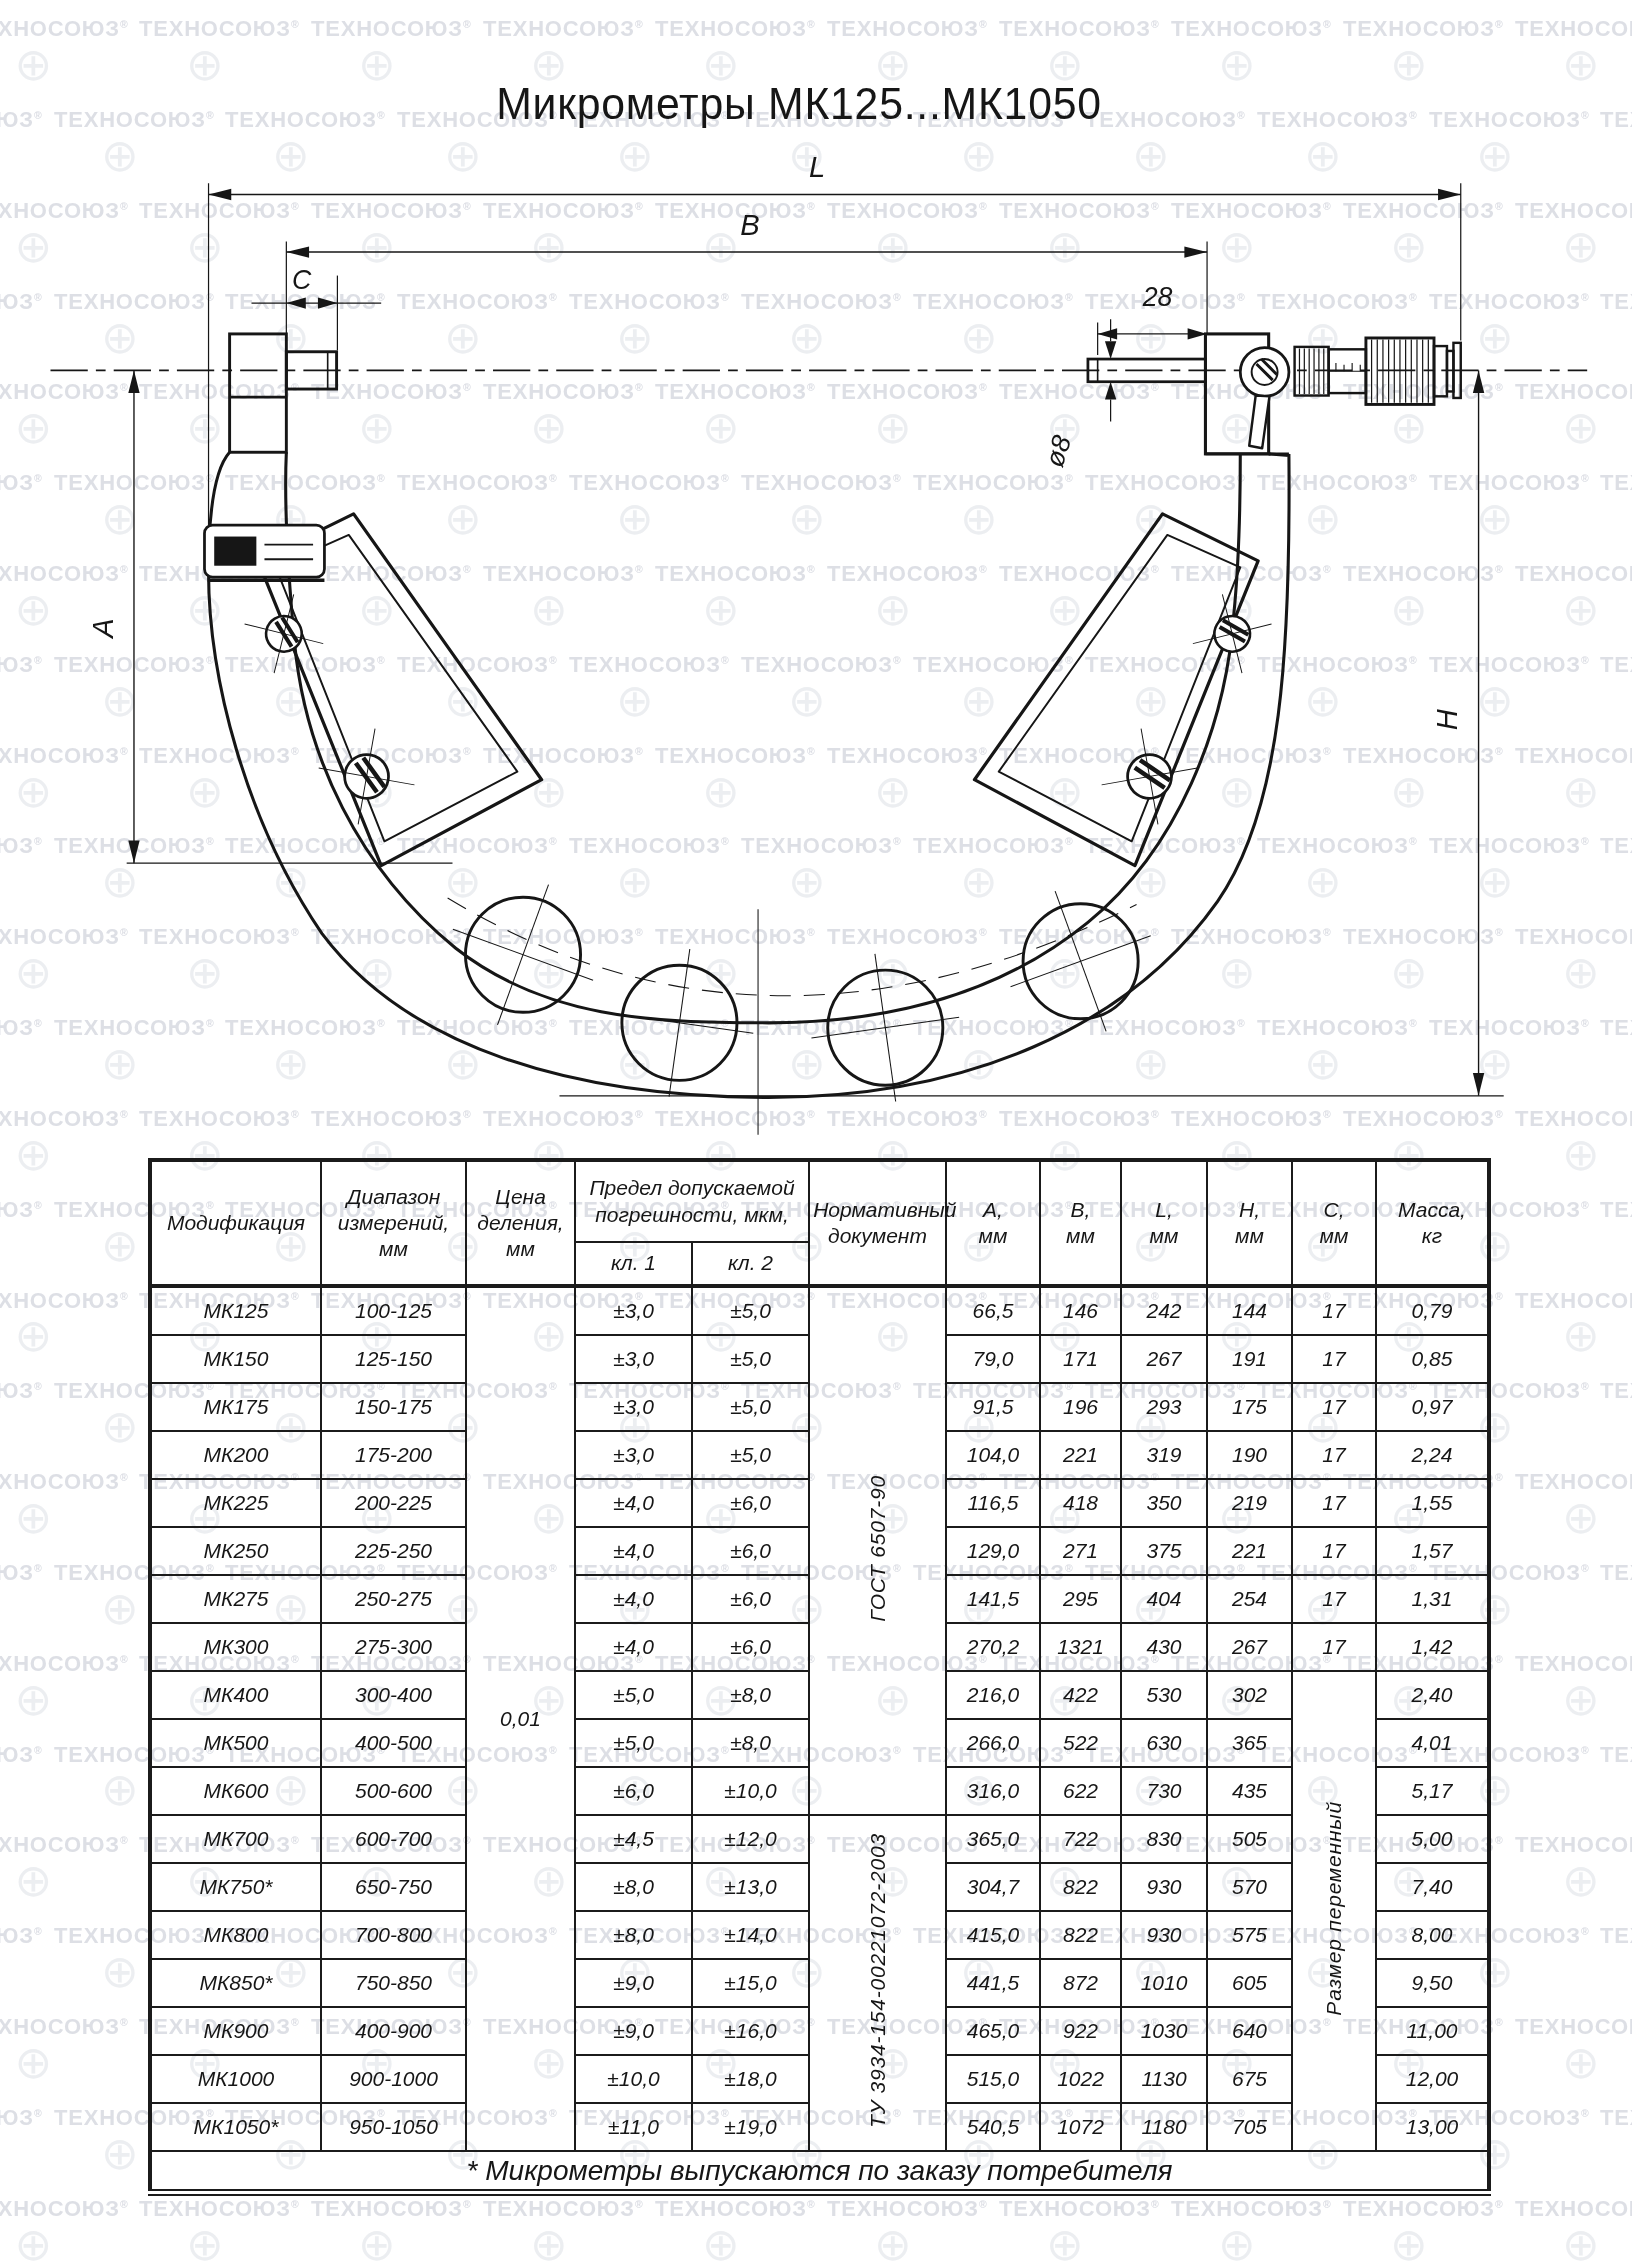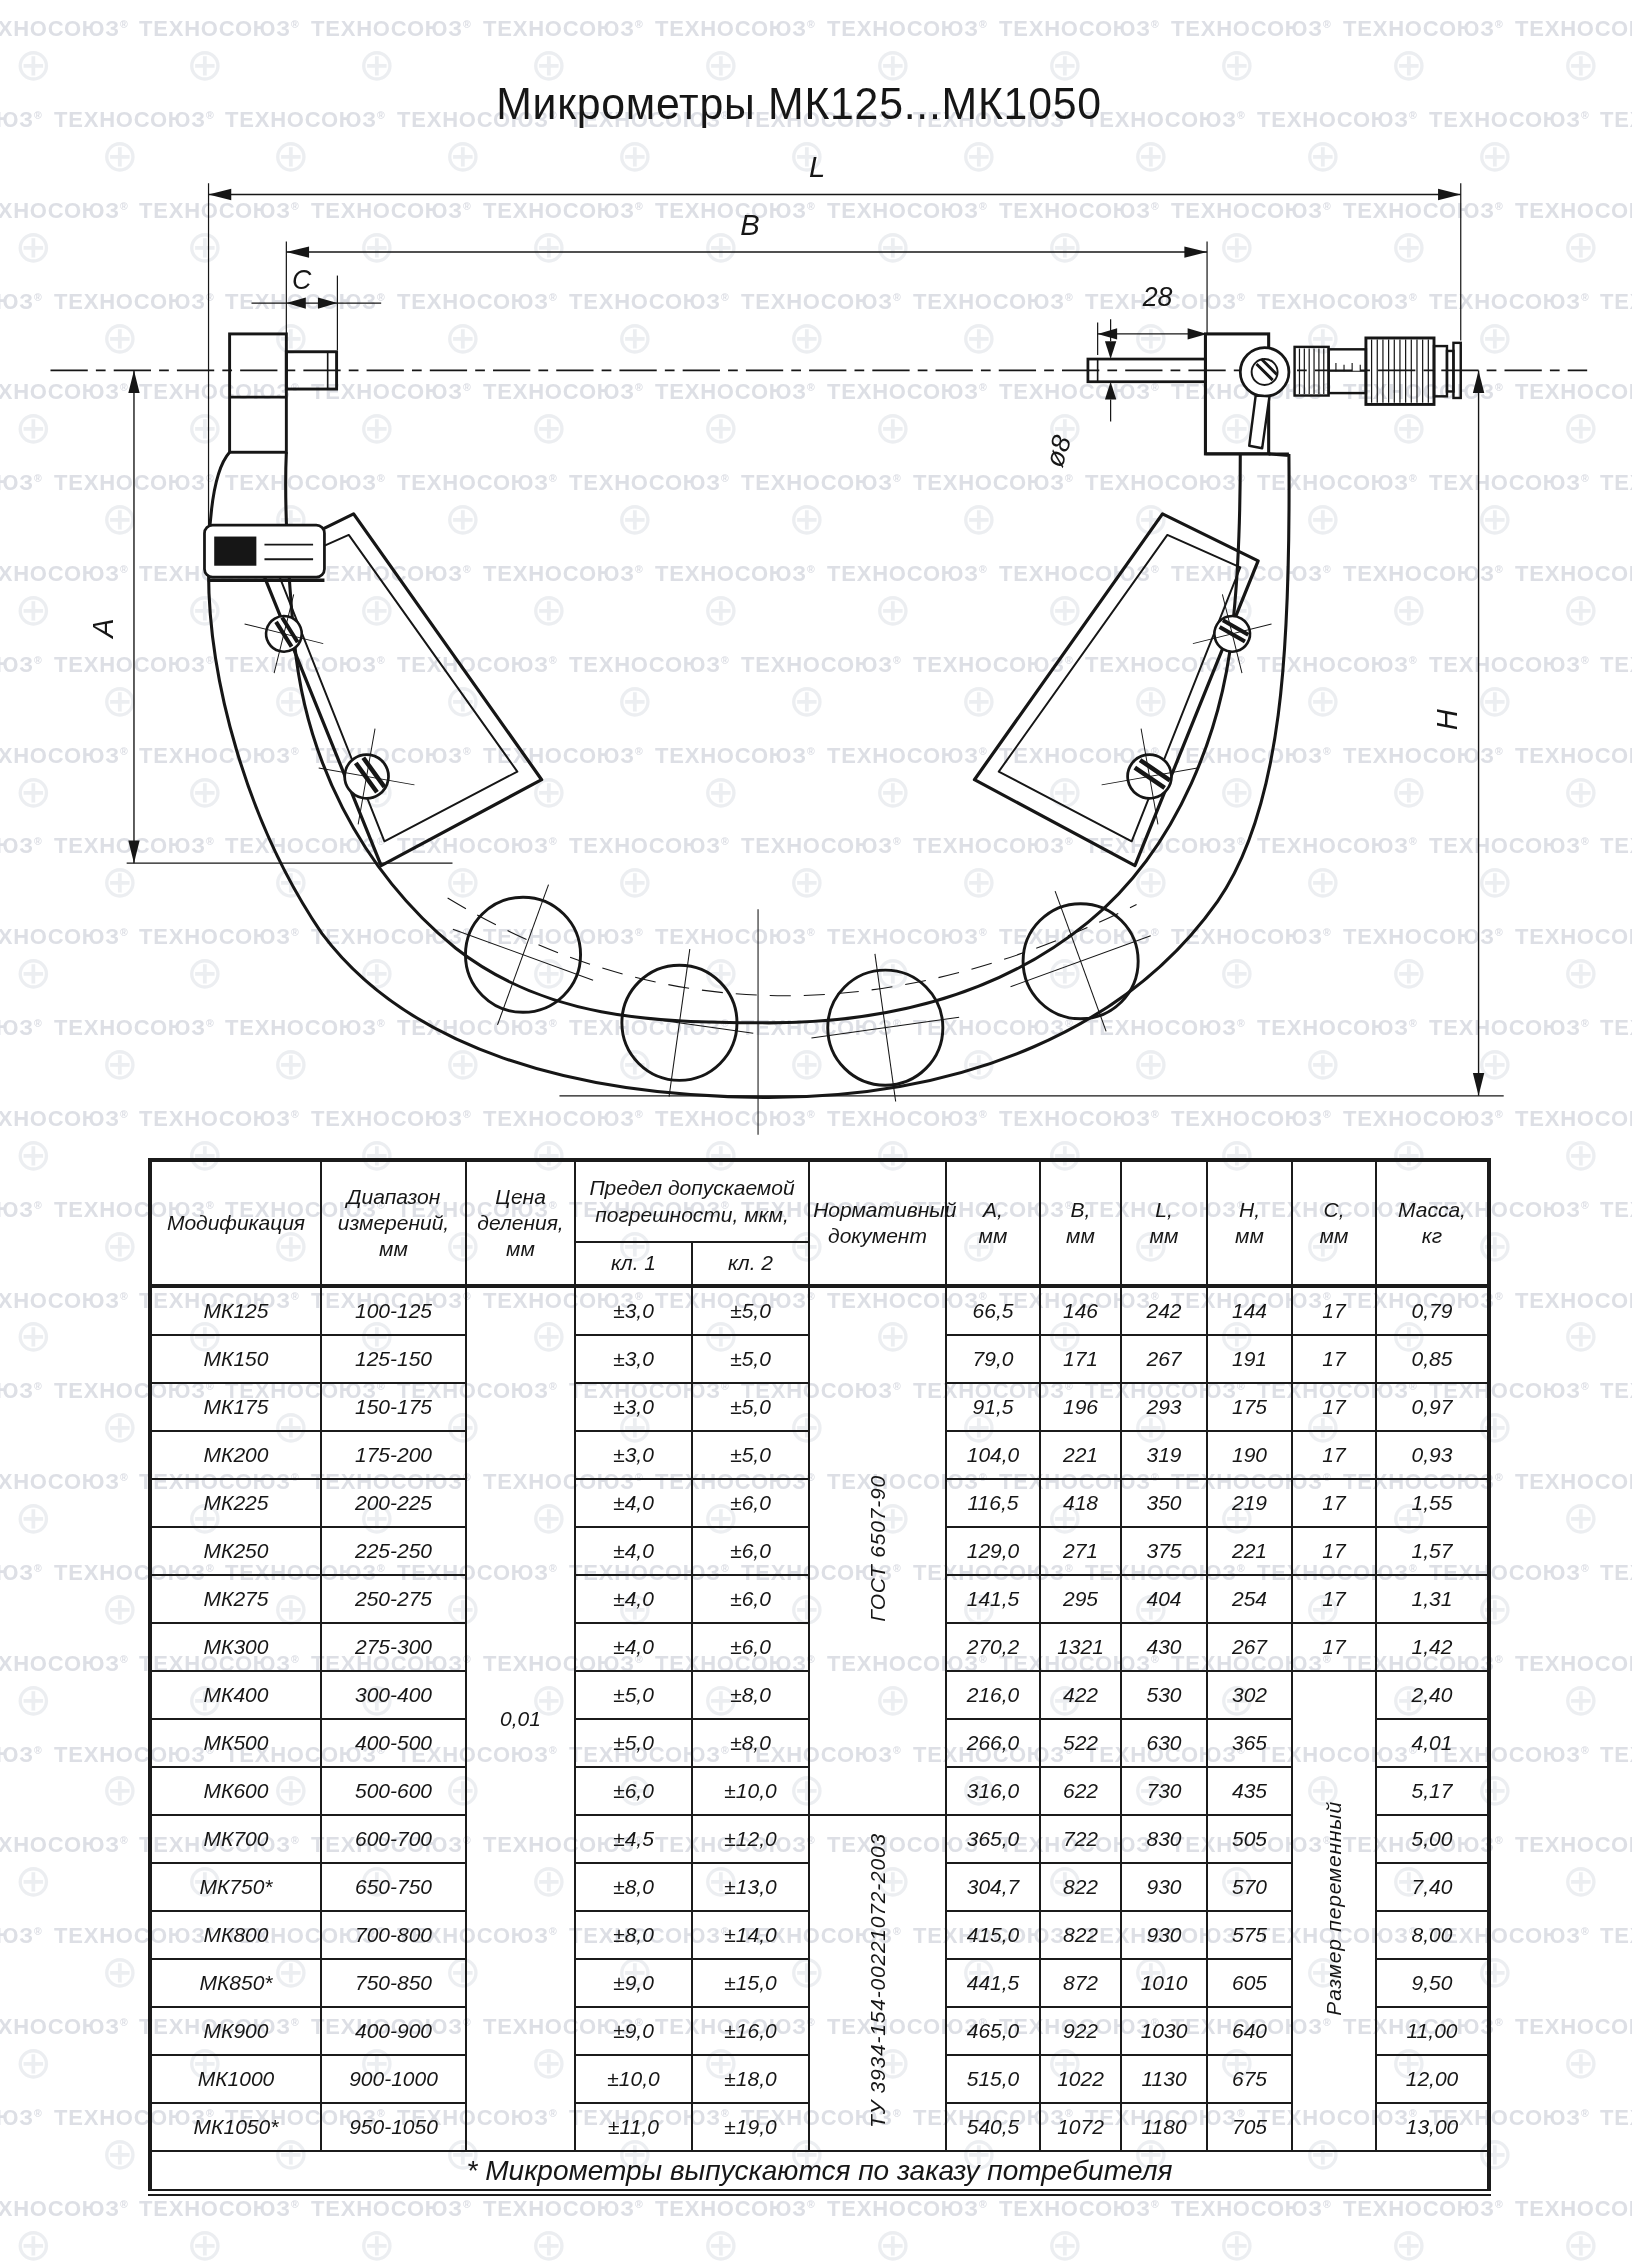--- a/index.html
+++ b/index.html
@@ -792,21 +792,21 @@
         <tr>
           <td>МК200</td>
           <td>175-200</td>
           <td>±3,0</td>
           <td>±5,0</td>
           <td>104,0</td>
           <td>221</td>
           <td>319</td>
           <td>190</td>
           <td>17</td>
-          <td>0,93</td>
+          <td>2,24</td>
         </tr>
         <tr>
           <td>МК225</td>
           <td>200-225</td>
           <td>±4,0</td>
           <td>±6,0</td>
           <td>116,5</td>
           <td>418</td>
           <td>350</td>
           <td>219</td>

